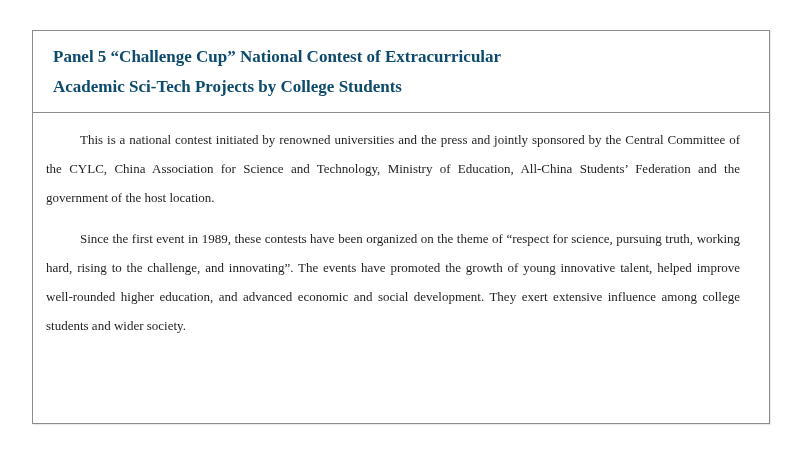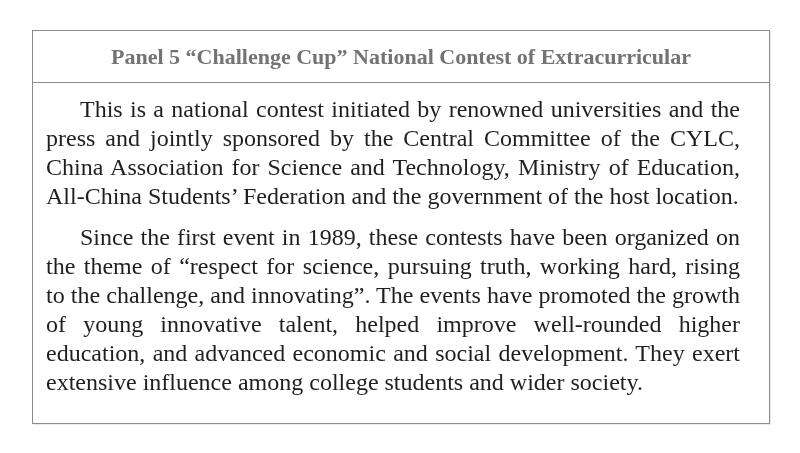--- a/index.html
+++ b/index.html
@@ -23,51 +23,52 @@
     height: 394px;
     box-sizing: border-box;
     border: 1.5px solid #8c8c8c;
     background: #ffffff;
     box-shadow: 1px 1px 1px rgba(0,0,0,0.08);
   }
   .panel-heading {
     box-sizing: border-box;
     padding: 11px 20px 10px 20px;
     border-bottom: 1.5px solid #8c8c8c;
-    text-align: center;
+    text-align: left;
     font-weight: bold;
-    font-size: 22px;
+    font-size: 17px;
     line-height: 30px;
-    color: #737373;
+    color: #0c4a6e;
   }
   .panel-heading .heading-line {
     display: block;
     white-space: nowrap;
   }
   .panel-body {
     box-sizing: border-box;
     padding: 12px 29px 0 13px;
-    font-size: 24px;
+    font-size: 13px;
     line-height: 29px;
     text-align: justify;
     hyphens: auto;
     -webkit-hyphens: auto;
   }
   .panel-body p {
     margin: 0;
     text-indent: 34px;
   }
   .panel-body p + p {
     margin-top: 12px;
   }
 </style>
 </head>
 <body>
 
 <div class="panel-box">
   <div class="panel-heading">
     <span class="heading-line">Panel 5 “Challenge Cup” National Contest of Extracurricular</span>
+    <span class="heading-line">Academic Sci-Tech Projects by College Students</span>
   </div>
   <div class="panel-body">
     <p>This is a national contest initiated by renowned universities and the press and jointly sponsored by the Central Committee of the CYLC, China Association for Science and Technology, Ministry of Education, All-China Students’ Federation and the government of the host location.</p>
     <p>Since the first event in 1989, these contests have been organized on the theme of “respect for science, pursuing truth, working hard, rising to the challenge, and innovating”. The events have promoted the growth of young innovative talent, helped improve well-rounded higher education, and advanced economic and social development. They exert extensive influence among college students and wider society.</p>
   </div>
 </div>
 
 </body></html>

